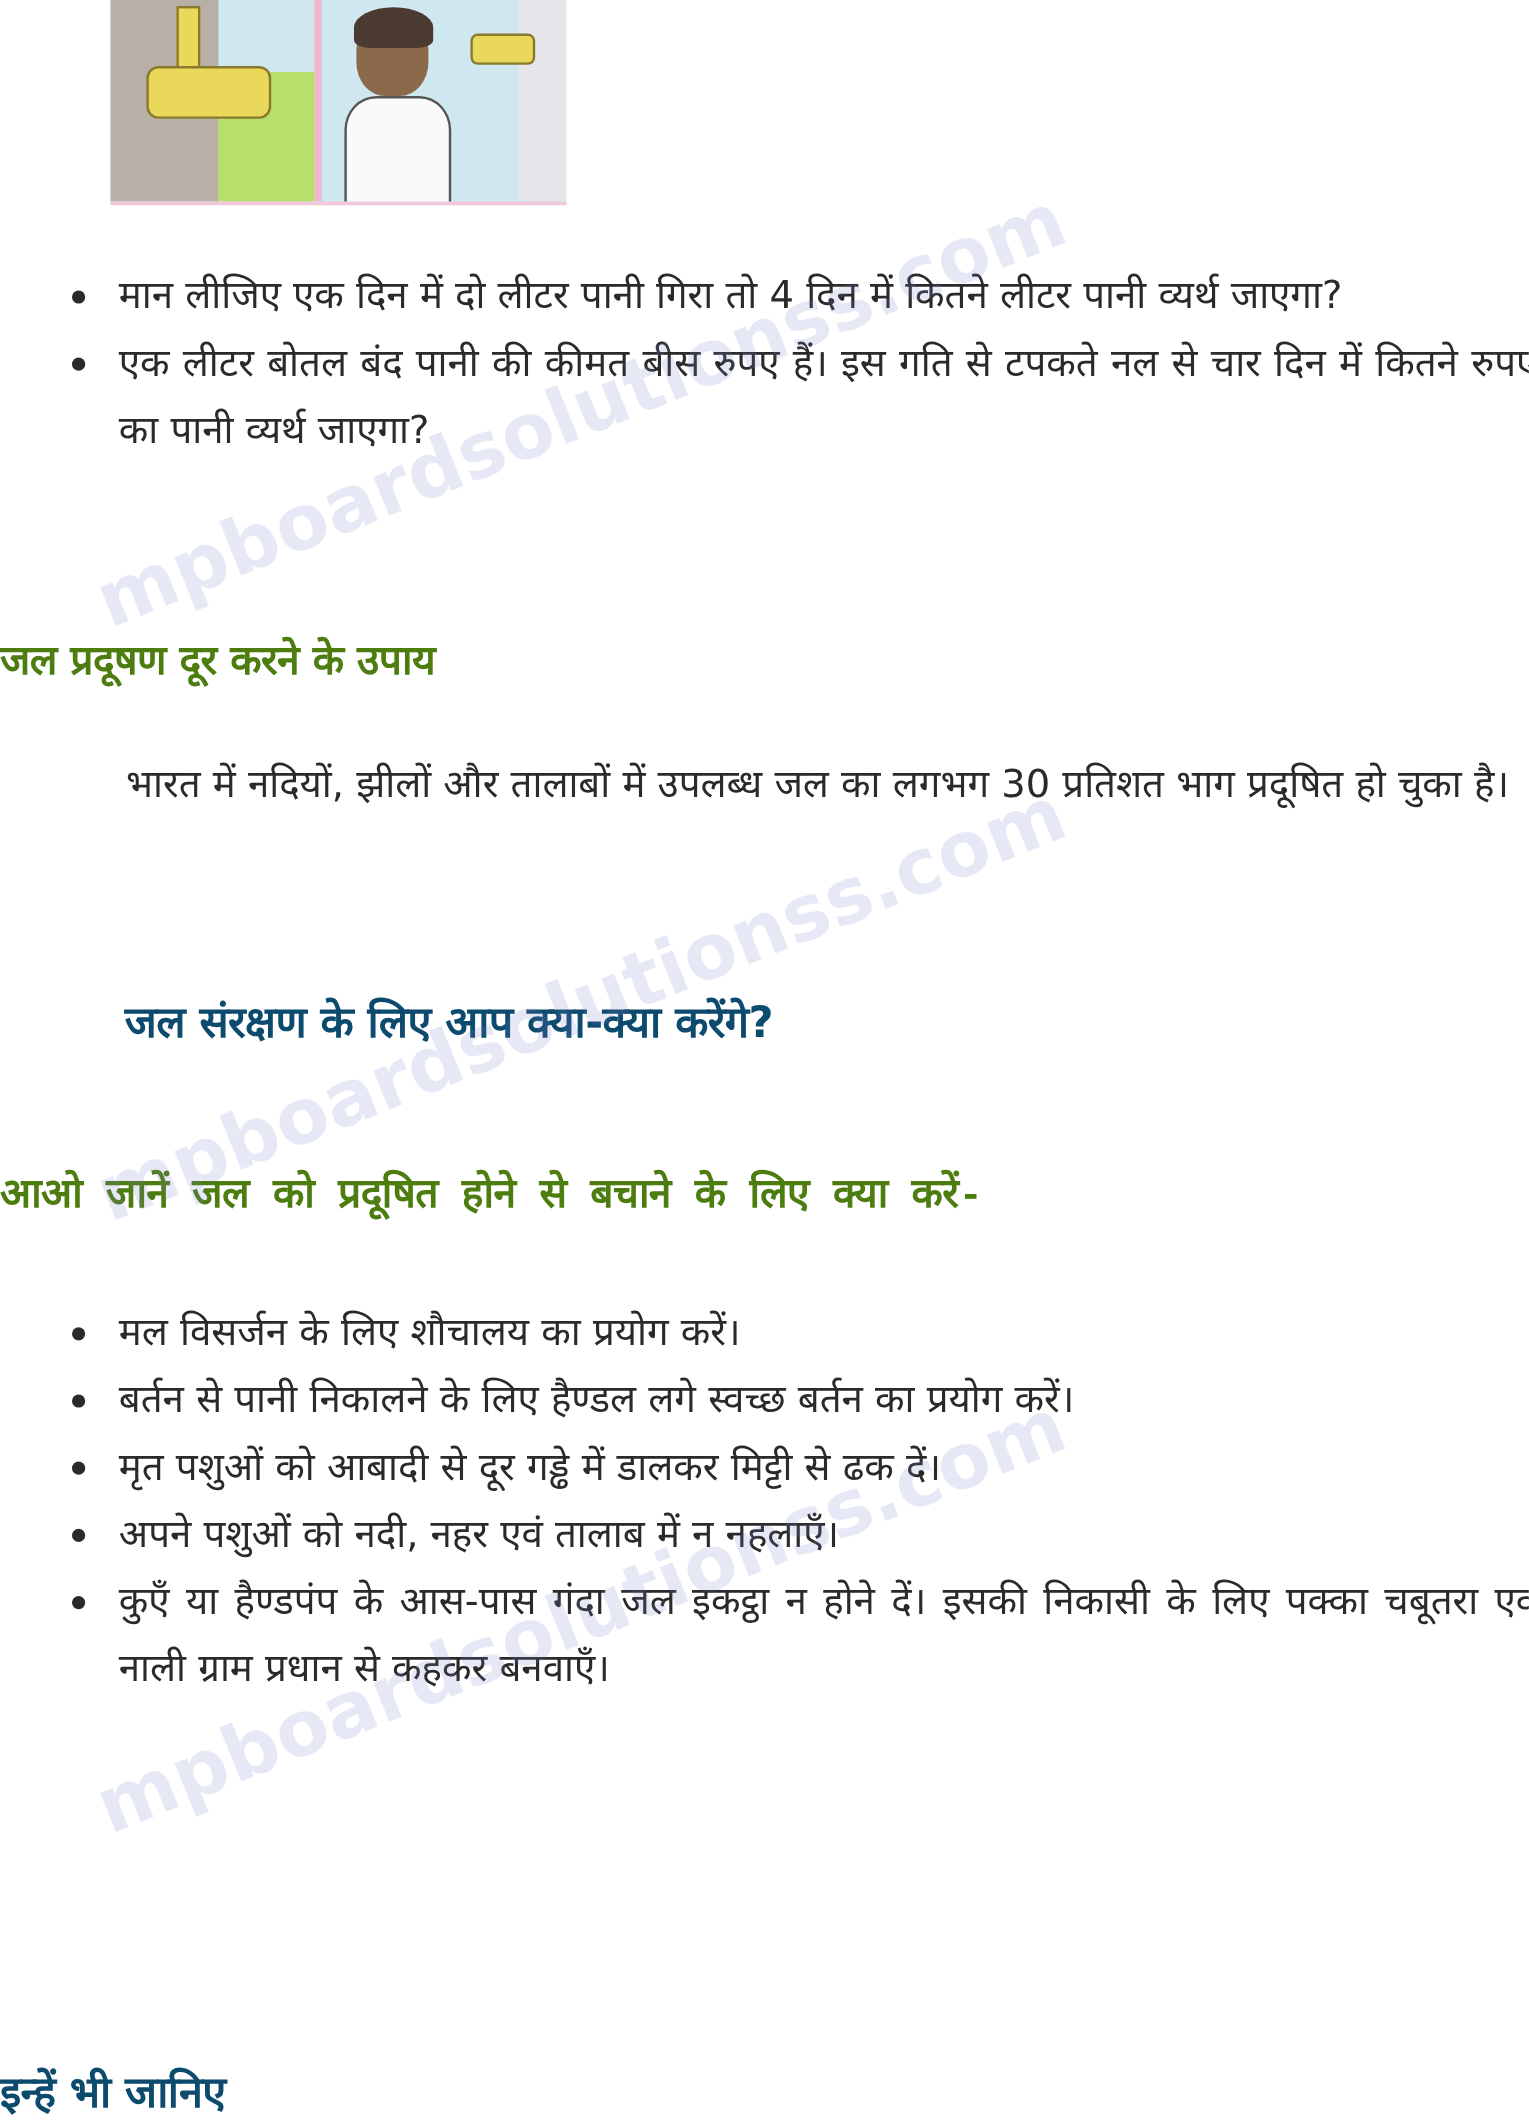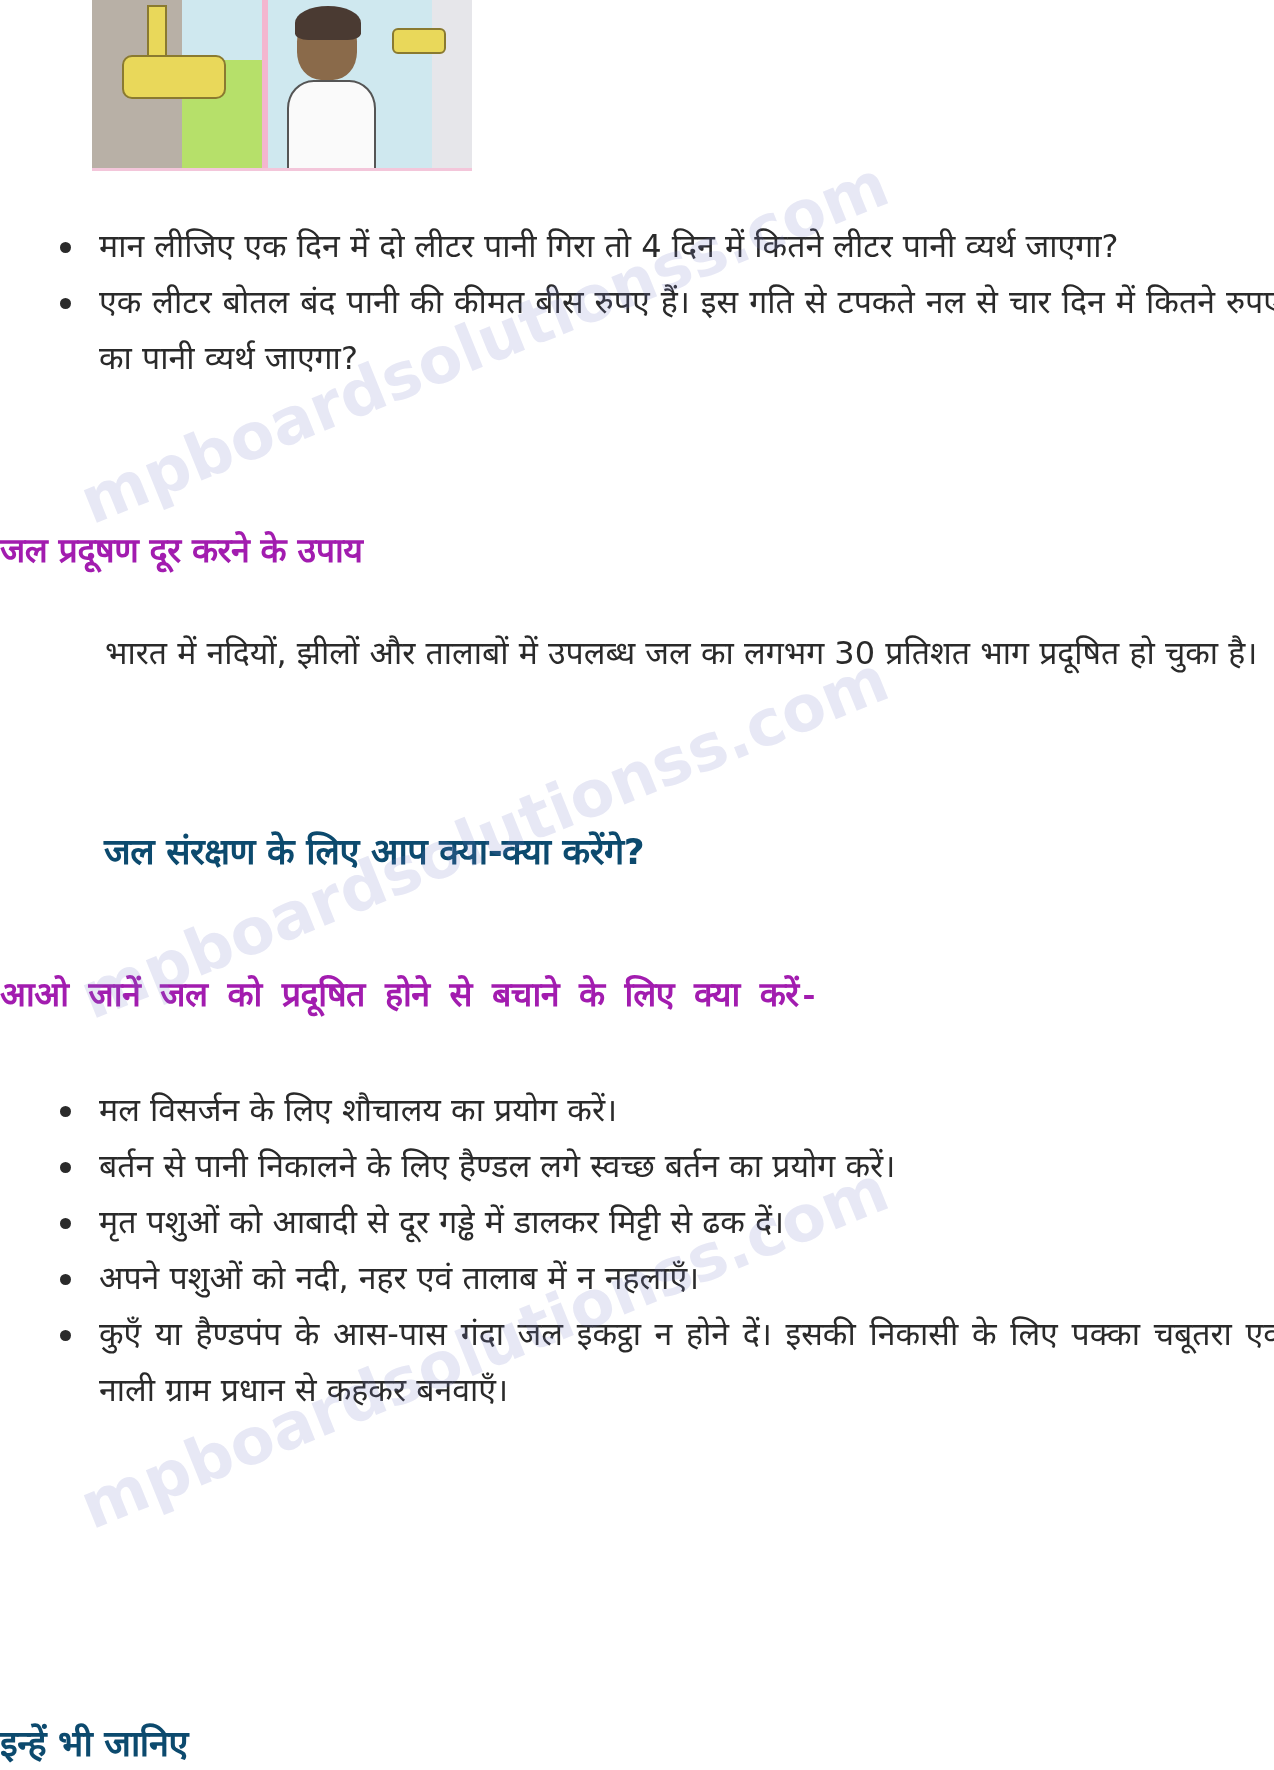--- a/index.html
+++ b/index.html
@@ -16,21 +16,21 @@
   .illustration .boy .head { position:absolute; left:10px; top:0; width:60px; height:70px; background:#8a6a4a; border-radius:45% 45% 40% 40%; }
   .illustration .boy .hair { position:absolute; left:8px; top:-4px; width:66px; height:34px; background:#4a3a32; border-radius:50% 50% 20% 20%; }
   .illustration .boy .body { position:absolute; left:0; top:70px; width:85px; height:90px; background:#fafafa; border:2px solid #555; border-radius:30% 30% 0 0; }
   .illustration .tap2 { position:absolute; left:300px; top:28px; width:50px; height:22px; background:#e9d85a; border:2px solid #8a7a30; border-radius:6px; }
   .illustration .right-wall { position:absolute; left:340px; top:0; width:40px; height:168px; background:#e6e6ea; }
 
   .bullets { position:absolute; left:40px; list-style:none; margin:16px; padding:0; width:1225px; }
   .bullets li { position:relative; padding-left:43px; font-size:32px; line-height:56px; text-align:justify; }
   .bullets li::before { content:""; position:absolute; left:4px; top:24px; width:11px; height:11px; border-radius:50%; background:#2a2a2a; }
 
-  .heading-dark { position:absolute; left:0; font-weight:bold; font-size:34px; color:#a21caf; letter-spacing:-0.5px; }
+  .heading-dark { position:absolute; left:0; font-weight:bold; font-size:34px; color:#4d7c0f; letter-spacing:-0.5px; }
   .heading-red { position:absolute; font-weight:bold; color:#0c4a6e; font-size:36px; letter-spacing:-0.5px; }
   .para { position:absolute; left:0; width:1262px; font-size:32px; line-height:58px; text-align:justify; text-indent:105px; }
 
   .watermark { position:absolute; color:rgba(120,130,200,0.18); font-weight:bold; font-size:64px;
                transform:rotate(-22deg); transform-origin:left top; white-space:nowrap; pointer-events:none; }
 </style>
 </head>
 <body>
 
 <div class="illustration">

